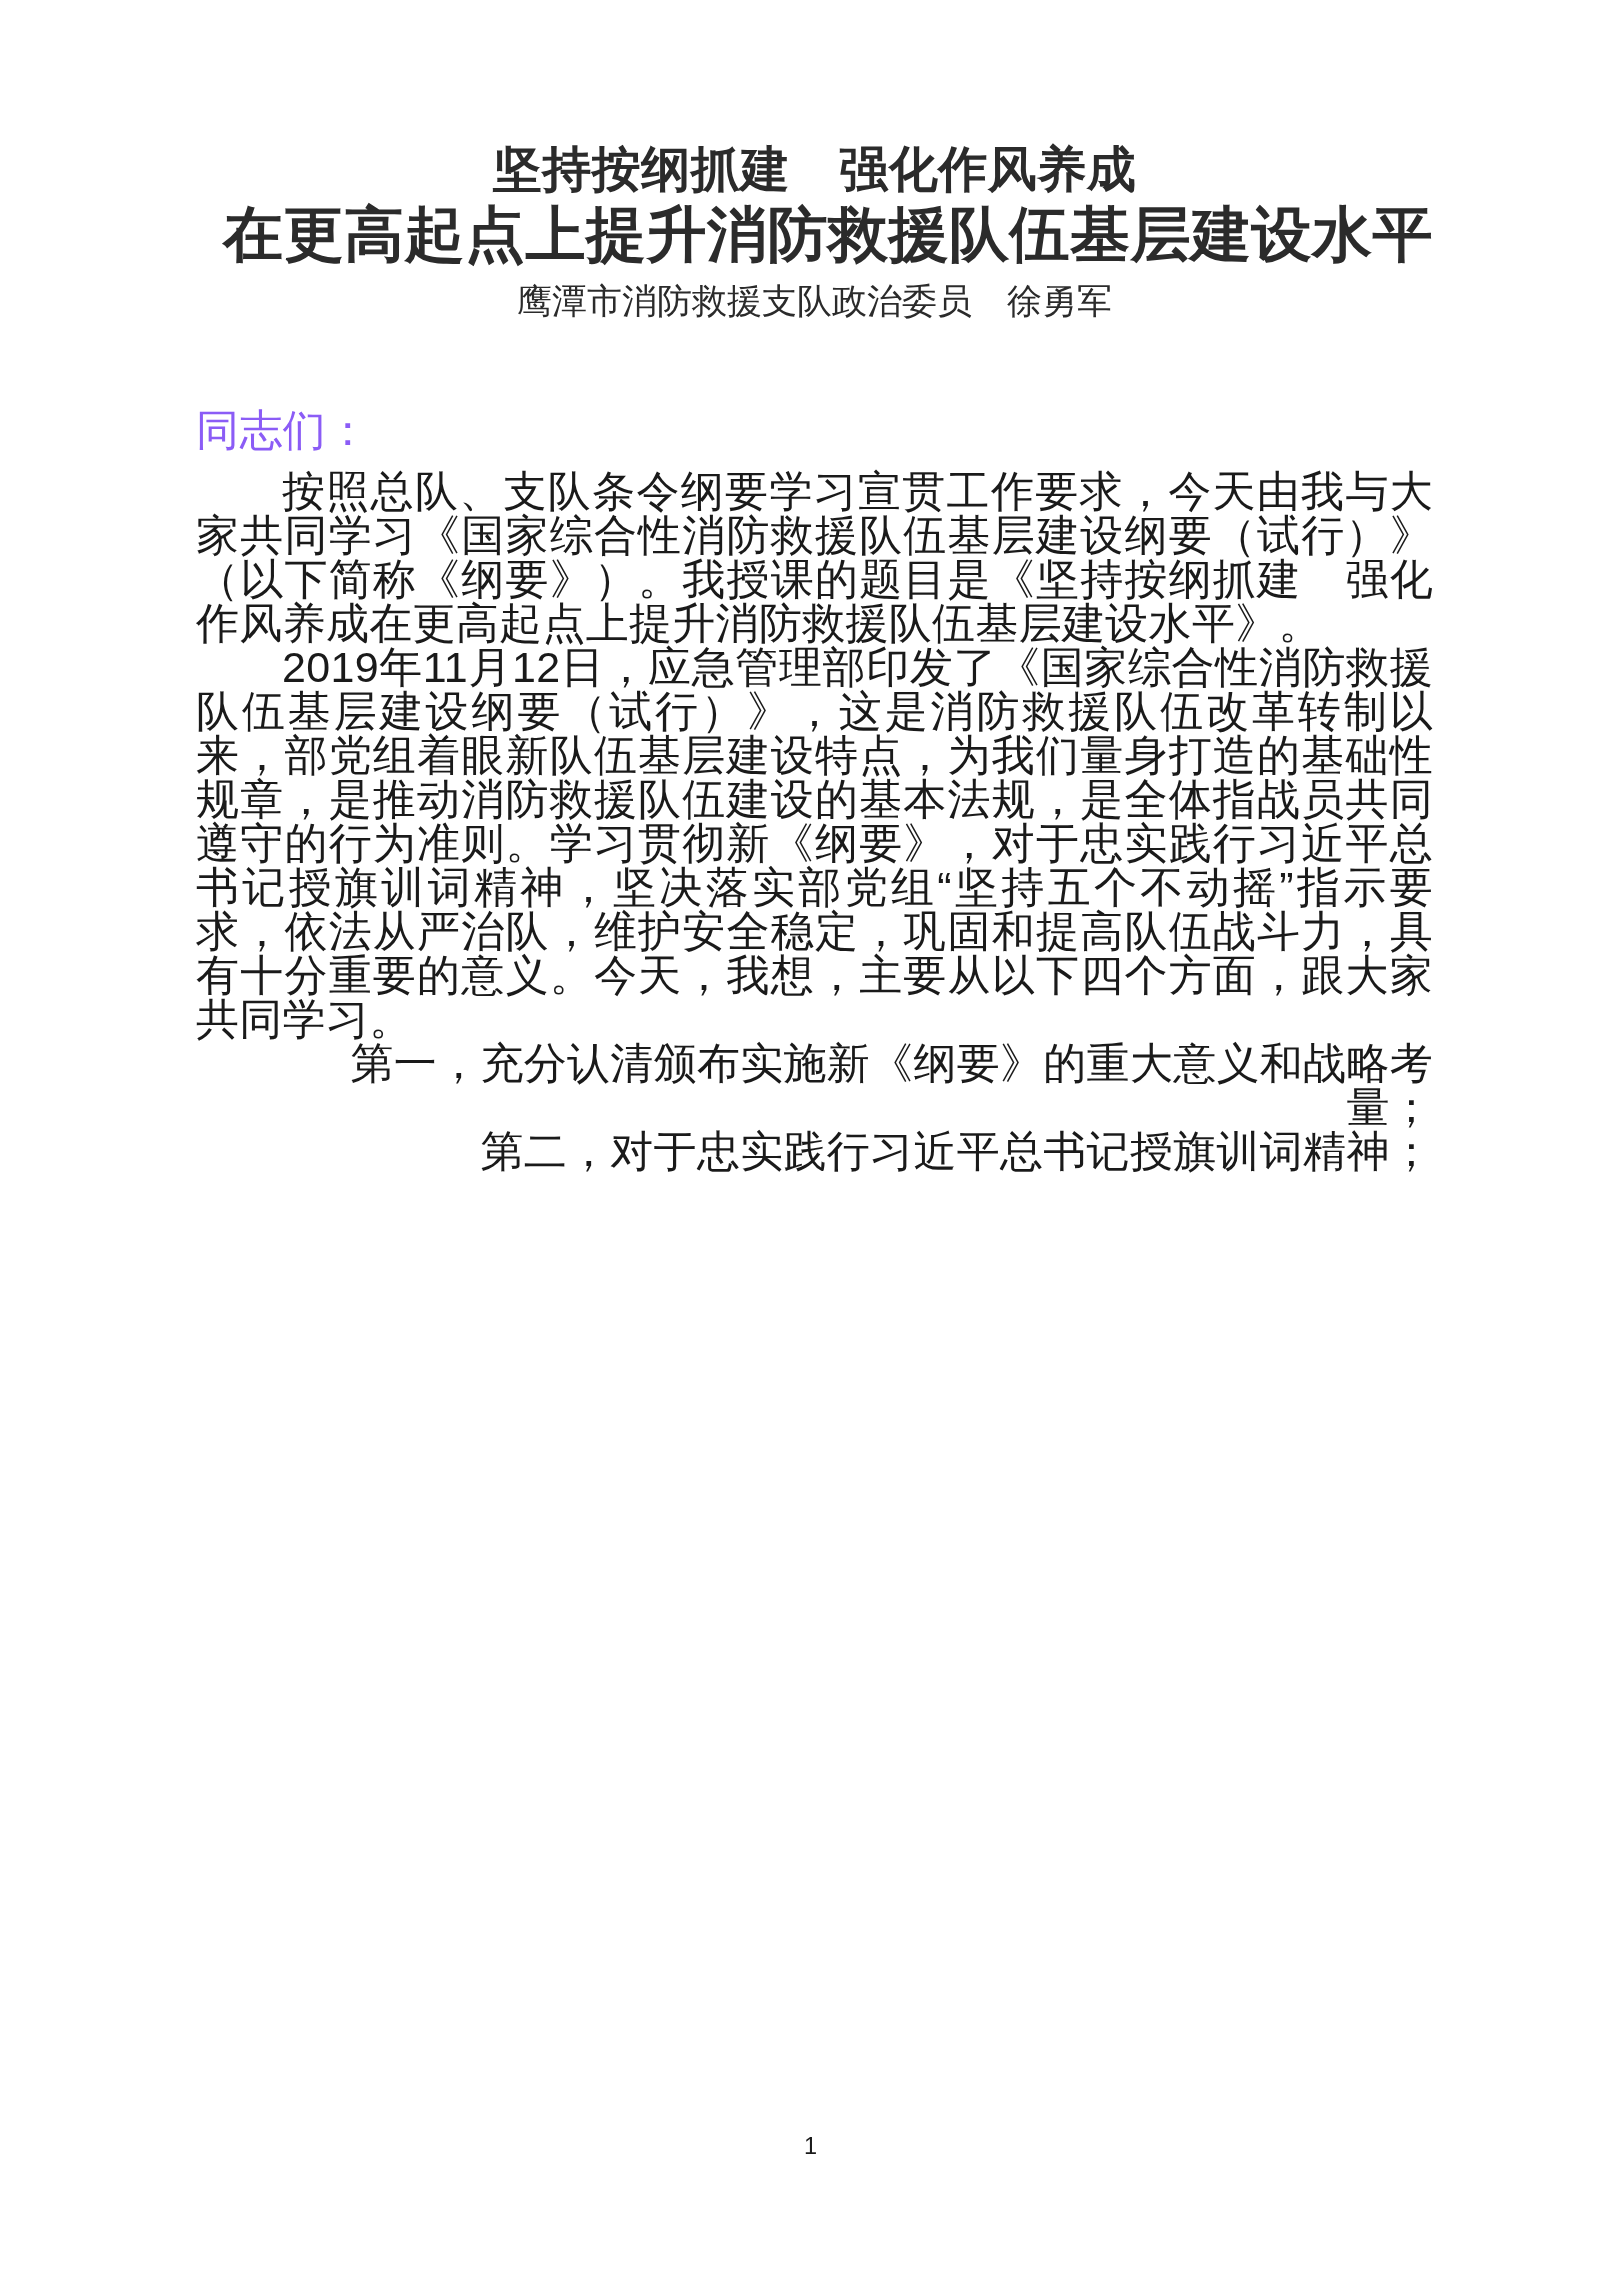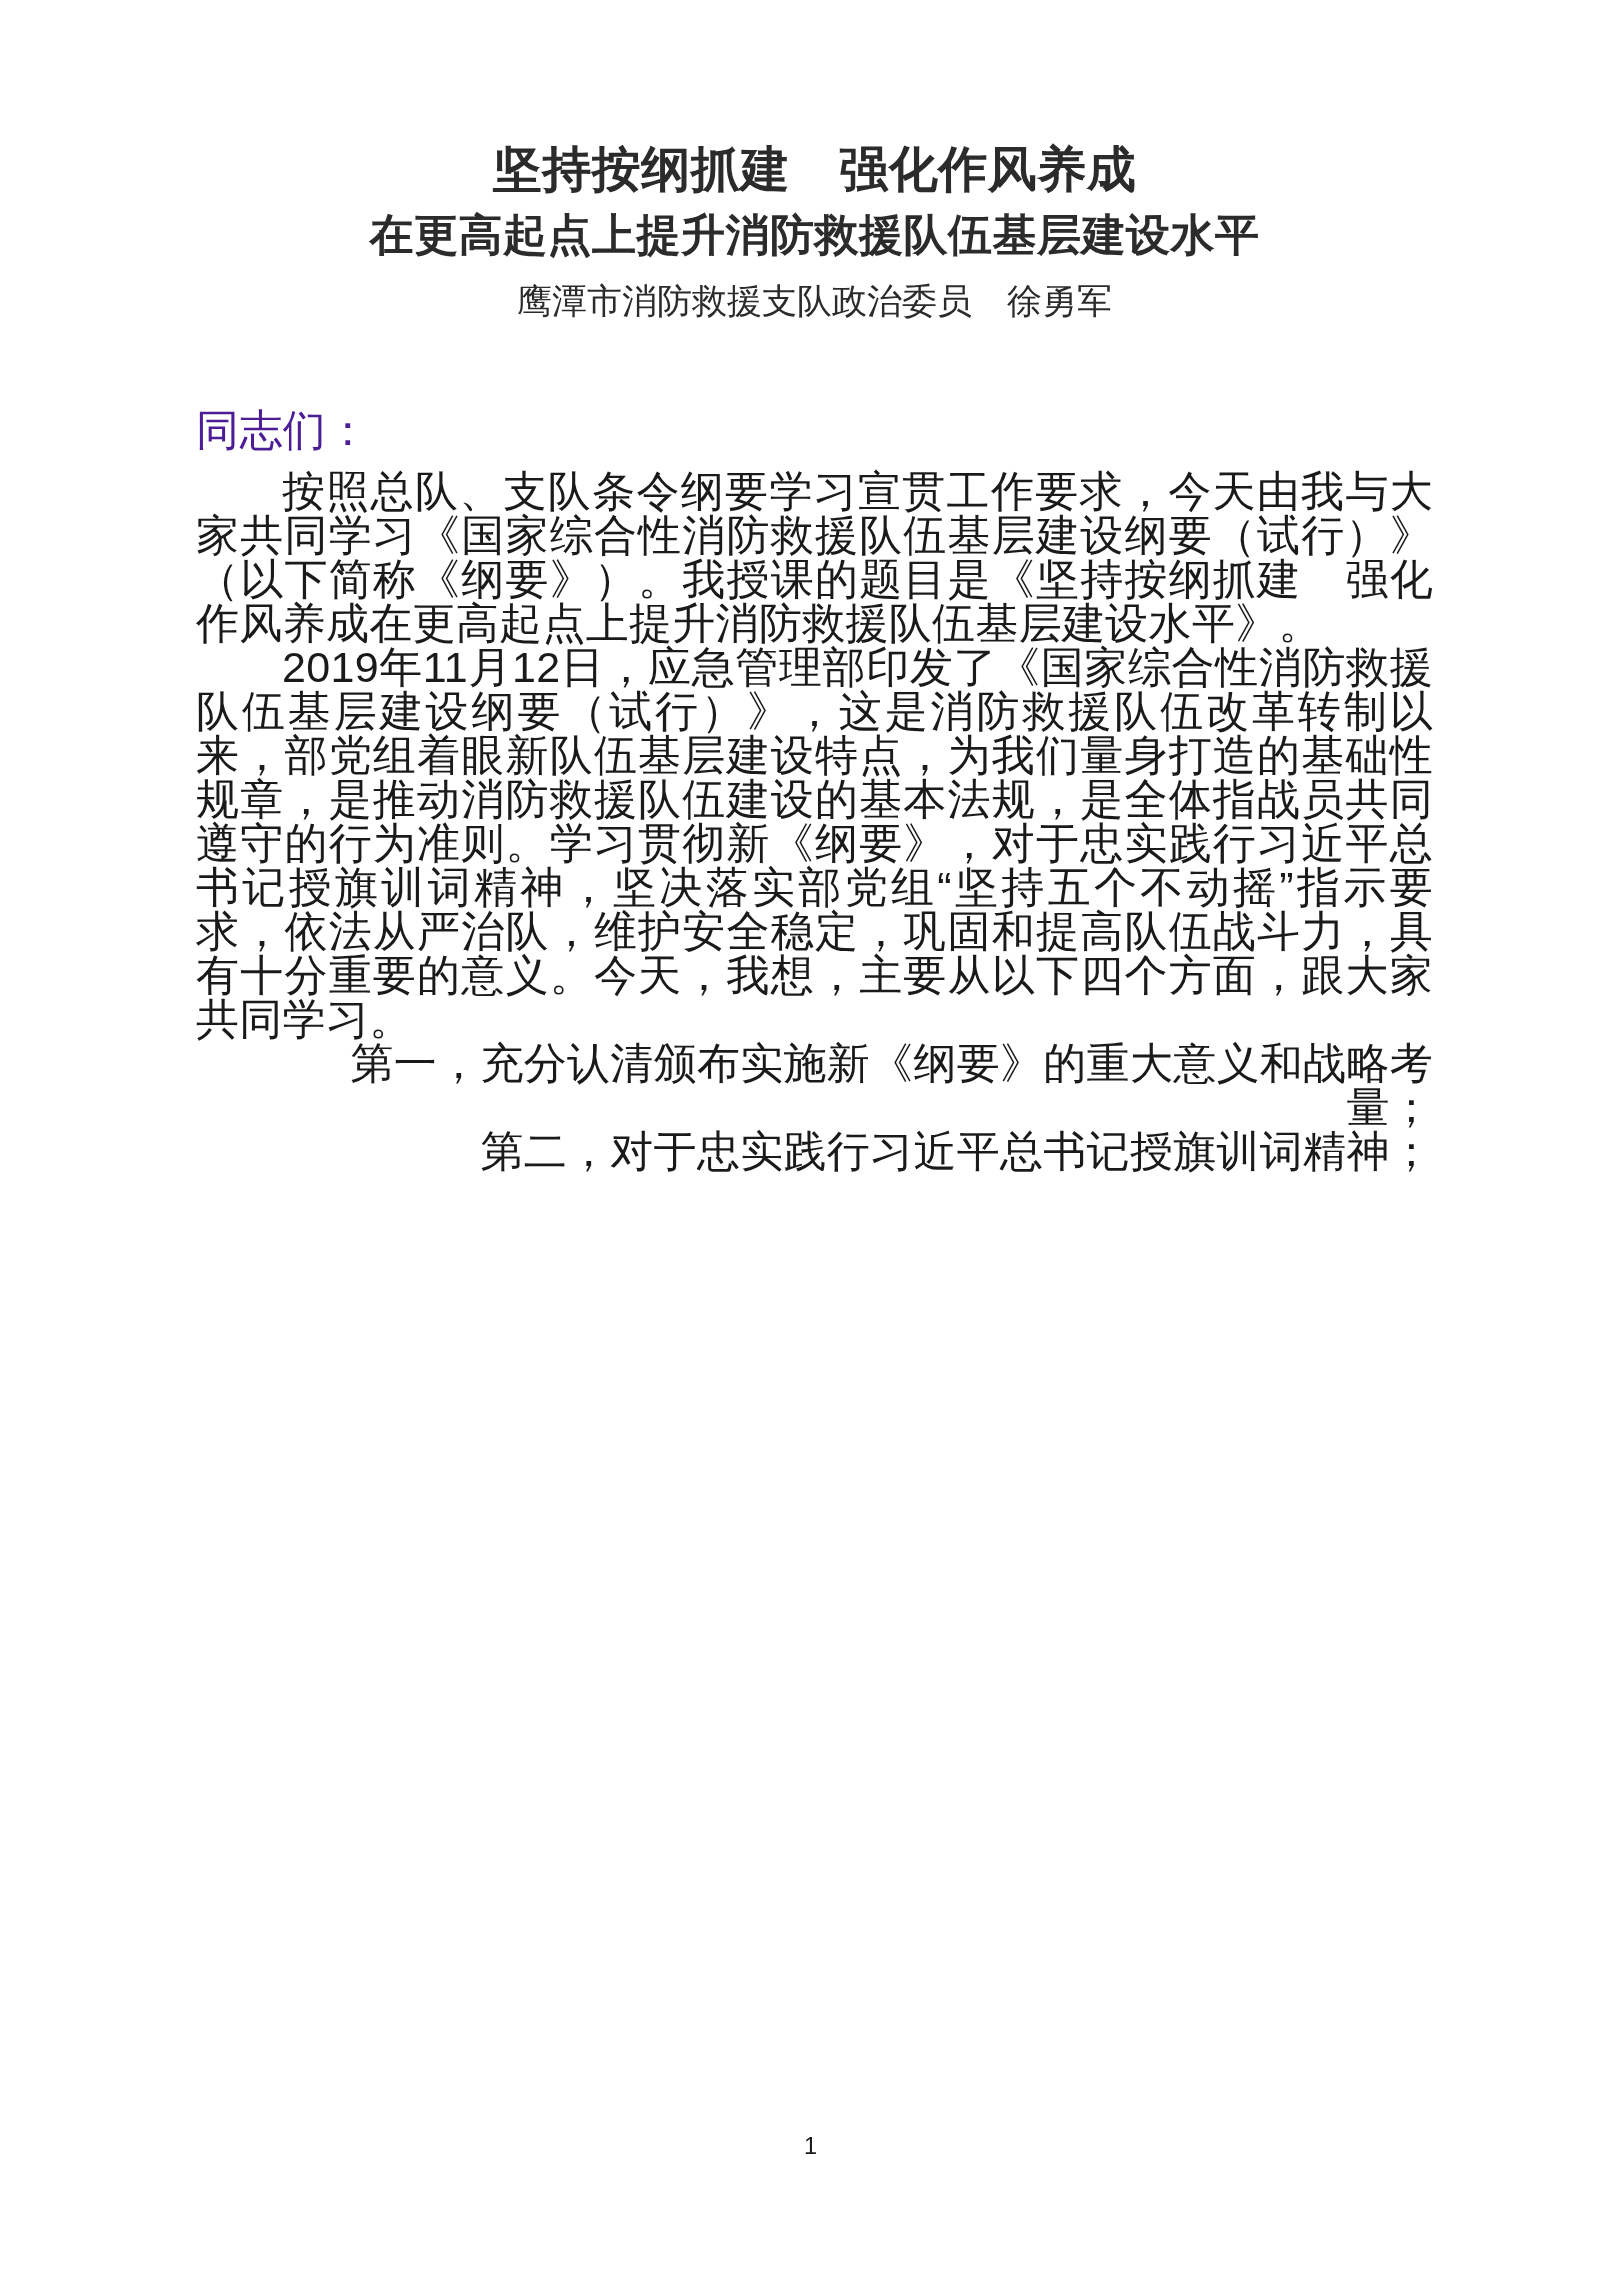--- a/index.html
+++ b/index.html
@@ -34,41 +34,42 @@
   }
   .doc-title-line {
     font-size: 49px;
     line-height: 65px;
     font-weight: bold;
     letter-spacing: 0.5px;
     color: #2b2b2b;
     white-space: pre;
   }
   .doc-title-line.l2 {
-    font-size: 44px;
+    font-size: 60px;
     letter-spacing: 0.5px;
+    text-align: right;
   }
   .byline {
     margin-top: 7.8px;
     font-size: 35px;
     line-height: 51px;
     font-weight: normal;
     color: #2b2b2b;
     text-align: center;
     white-space: pre;
   }
 
   
   .body-block {
     margin-top: 65px;
   }
   .salutation {
     font-size: 43px;
     line-height: 78px;
-    color: #4c1d95;
+    color: #8b5cf6;
     letter-spacing: 0.4px;
   }
   p.para {
     margin: 0;
     font-size: 43px;
     line-height: 44px;
     color: #1a1a1a;
     letter-spacing: 0.3px;
     text-align: justify;
     text-justify: inter-character;

